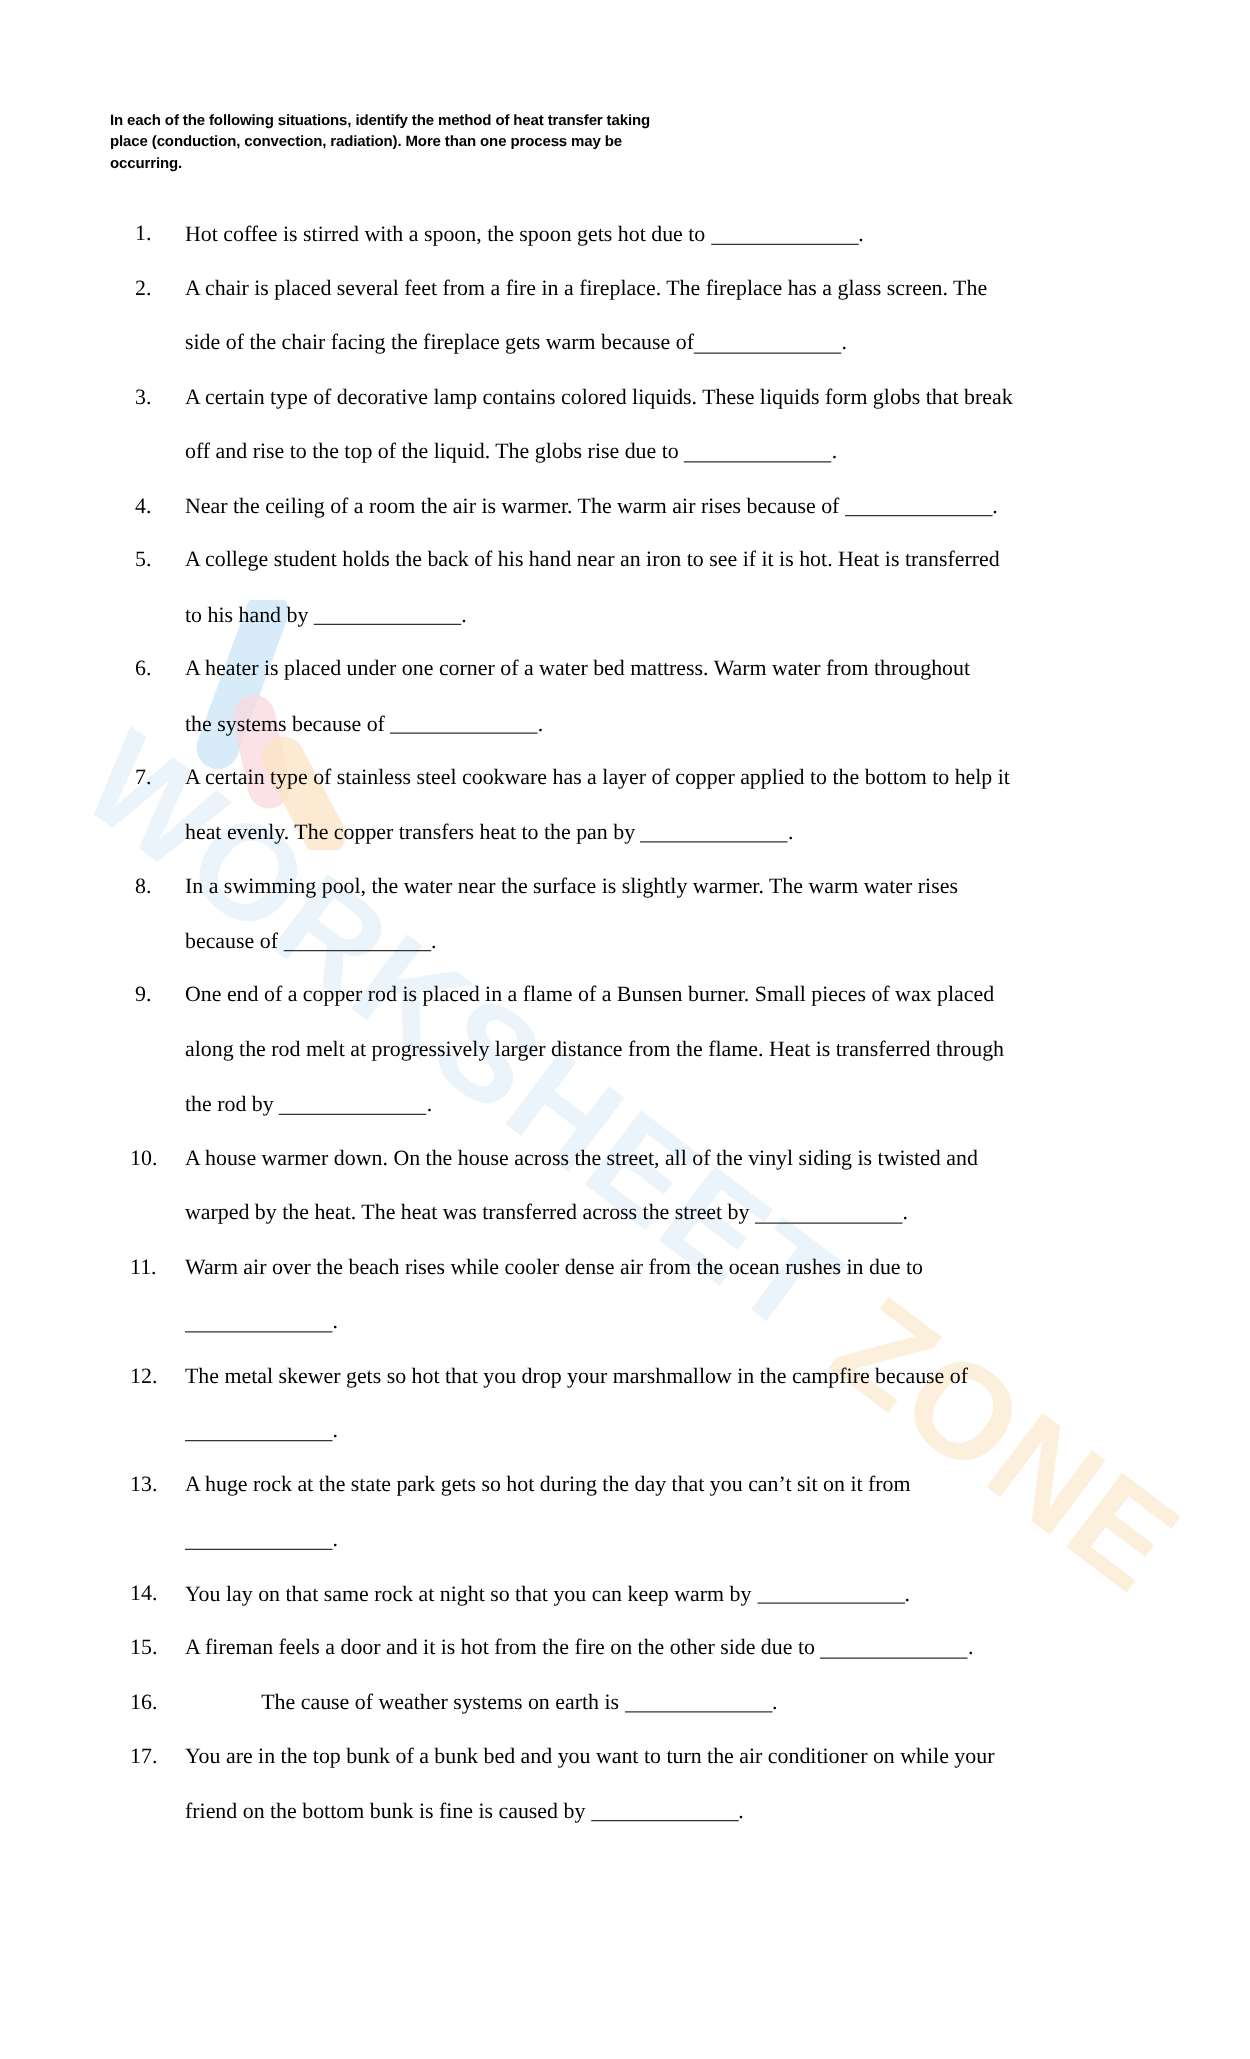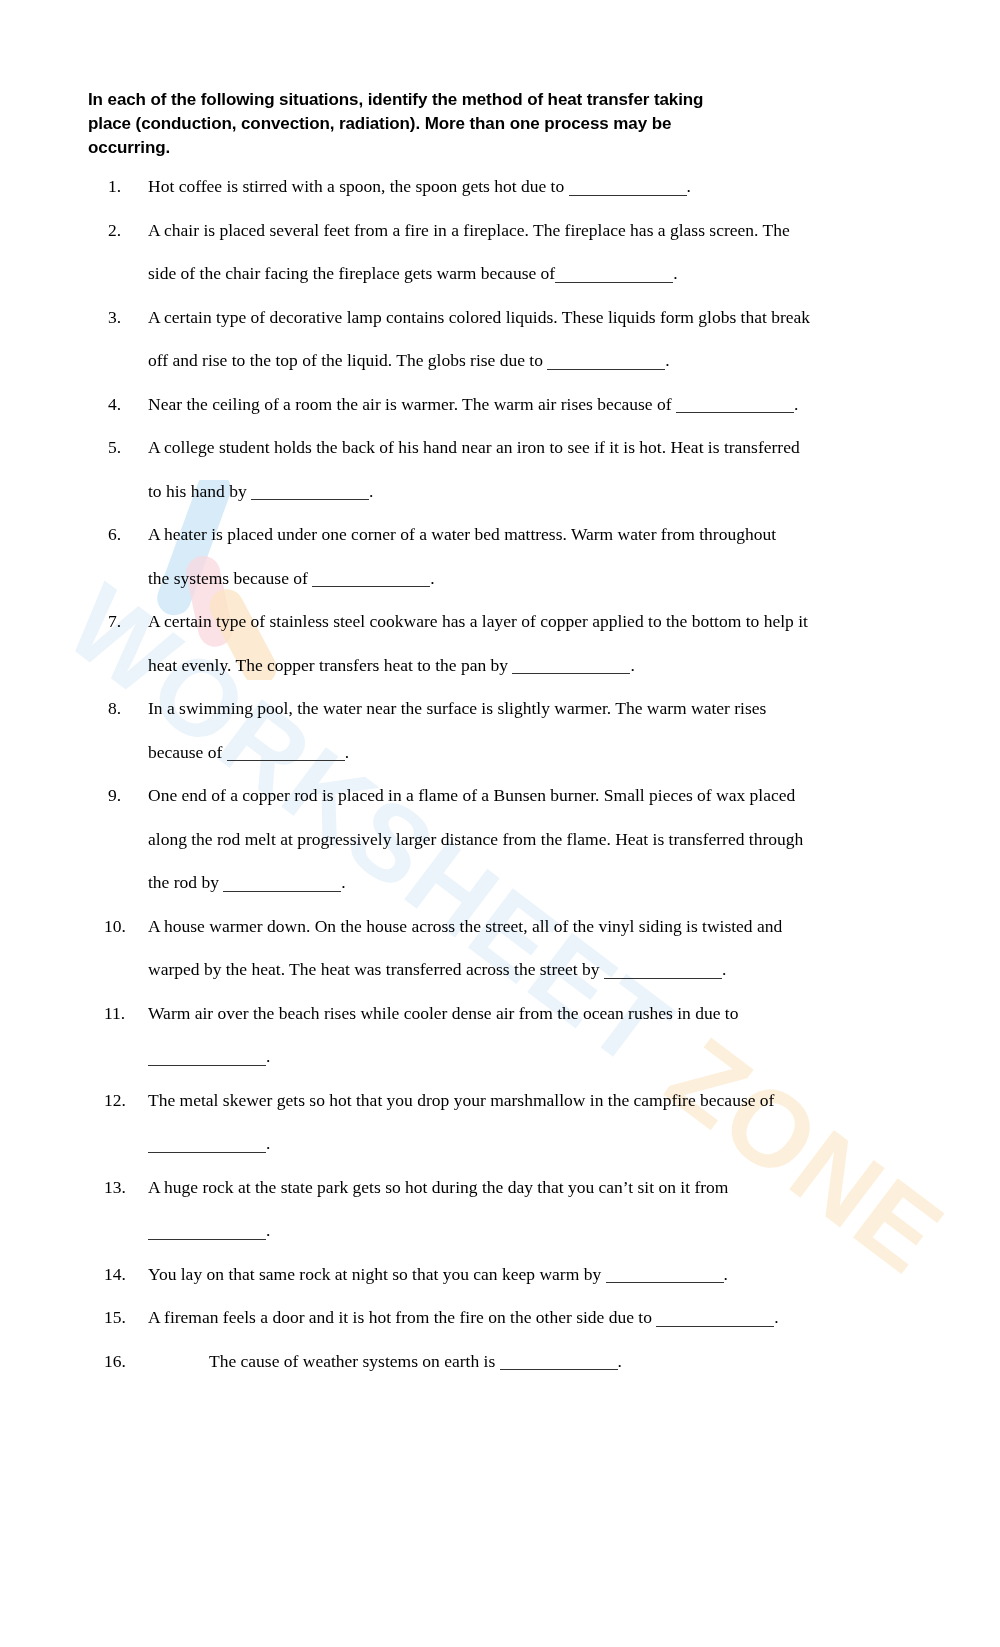--- a/index.html
+++ b/index.html
@@ -58,21 +58,21 @@
     position: relative;
     z-index: 2;
   }
   .heading {
     position: absolute;
     left: 88px;
     top: 88px;
     width: 760px;
     font-family: "Liberation Sans", "DejaVu Sans", sans-serif;
     font-weight: 700;
-    font-size: 17px;
+    font-size: 12px;
     line-height: 1.42;
     color: #000;
     letter-spacing: -0.1px;
   }
 
   ol.questions {
     position: absolute;
     left: 108px;
     top: 178px;
     width: 790px;
@@ -209,16 +209,21 @@
           <span class="qline" style="position: absolute; left: 0px; top: 0px;"><span>You lay on that same rock at night so that you can keep warm by </span><span class="blank b-std"></span><span>.</span></span>
         </li>
         <li style="position: absolute; left: 40px; top: 1131px; width: 780px; height: 43.5px;">
           <span class="num wide">15.</span>
           <span class="qline" style="position: absolute; left: 0px; top: 0px;"><span>A fireman feels a door and it is hot from the fire on the other side due to </span><span class="blank b-std"></span><span>.</span></span>
         </li>
         <li style="position: absolute; left: 40px; top: 1174.5px; width: 780px; height: 43.5px;">
           <span class="num wide">16.</span>
           <span class="qline" style="position: absolute; left: 16px; top: 0px; margin-left: 45px;"><span>The cause of weather systems on earth is </span><span class="blank b-std"></span><span>.</span></span>
         </li>
+        <li style="position: absolute; left: 40px; top: 1218px; width: 780px; height: 87px;">
+          <span class="num wide">17.</span>
+          <span class="qline" style="position: absolute; left: 0px; top: 0px;"><span>You are in the top bunk of a bunk bed and you want to turn the air conditioner on while your</span></span>
+          <span class="qline" style="position: absolute; left: 0px; top: 43.5px;"><span>friend on the bottom bunk is fine is caused by </span><span class="blank b-std"></span><span>.</span></span>
+        </li>
       </ol>
 
   </div>
 </div>
 
 </body></html>

